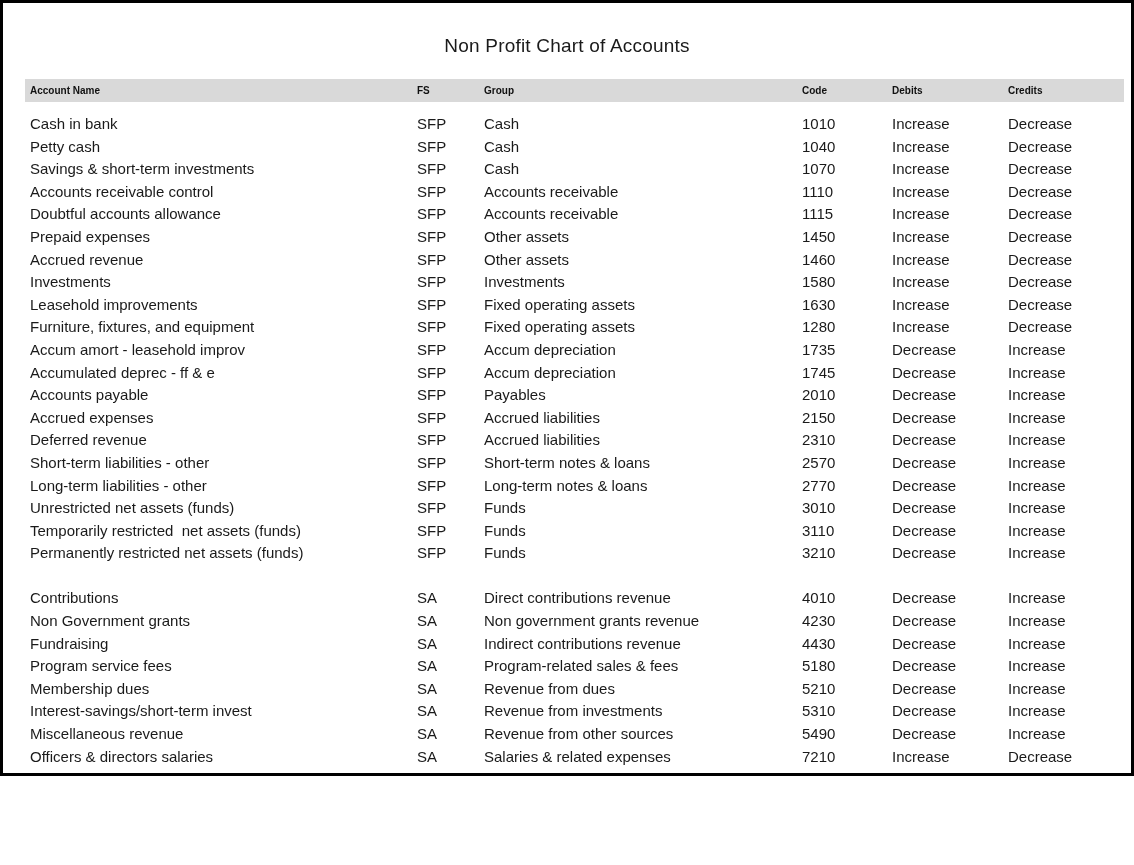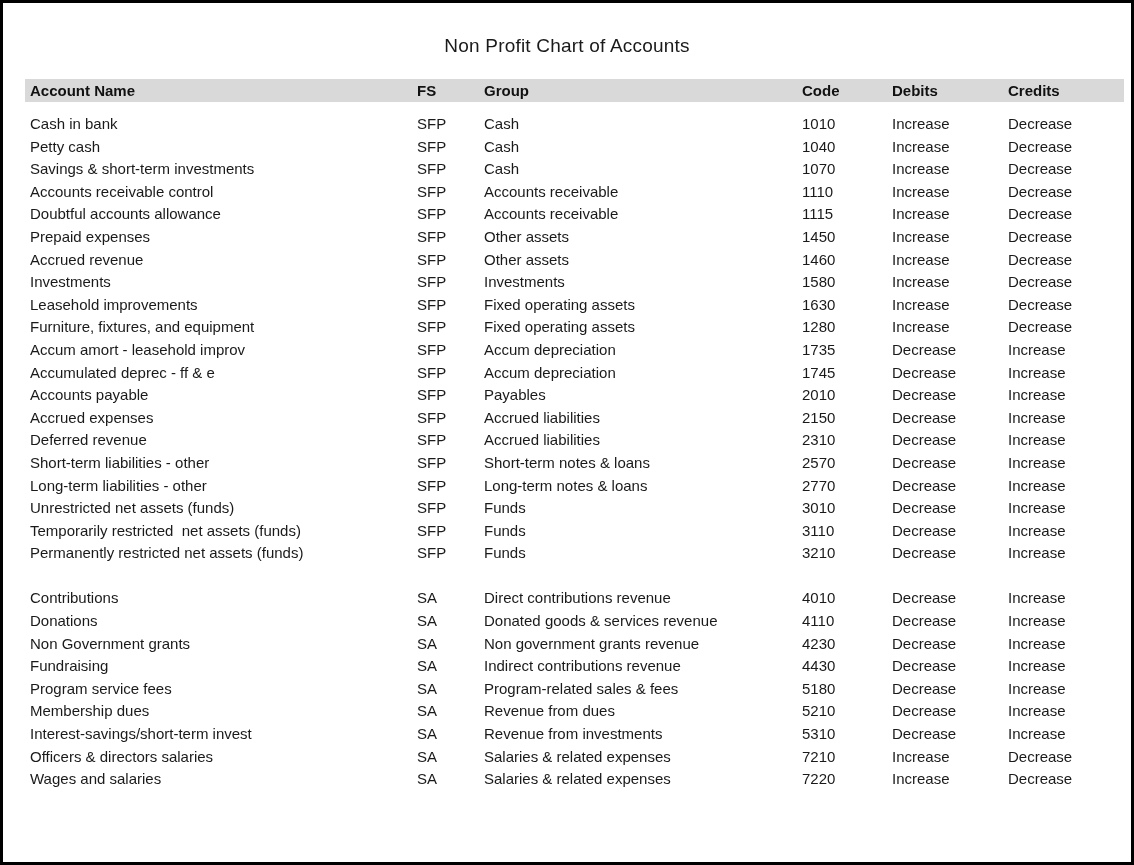--- a/index.html
+++ b/index.html
@@ -4,21 +4,21 @@
 <style>
   html, body {
     margin: 0;
     padding: 0;
     background: #ffffff;
     font-family: "Liberation Sans", sans-serif;
   }
   .page {
     position: relative;
     width: 1134px;
-    height: 865px;
+    height: 776px;
     box-sizing: border-box;
     border: 3px solid #000000;
     background: #ffffff;
     overflow: hidden;
   }
   .title {
     position: absolute;
     top: 32px;
     left: 0;
     width: 100%;
@@ -44,21 +44,21 @@
   col.c4 { width: 90px; }
   col.c5 { width: 116px; }
   col.c6 { width: 116px; }
   table.accounts th {
     background: #d9d9d9;
     font-weight: 700;
     text-align: left;
     height: 23px;
     padding: 0;
     line-height: 23px;
-    font-size: 15px;
+    font-size: 10px;
     color: #111111;
     white-space: pre;
     overflow: hidden;
   }
   table.accounts td {
     height: 22.6px;
     padding: 0;
     line-height: 22.6px;
     white-space: pre;
     overflow: hidden;
@@ -270,28 +270,20 @@
         </tr>
         <tr>
           <td>Contributions</td>
           <td>SA</td>
           <td>Direct contributions revenue</td>
           <td>4010</td>
           <td>Decrease</td>
           <td>Increase</td>
         </tr>
         <tr>
-          <td>Donations</td>
-          <td>SA</td>
-          <td>Donated goods &amp; services revenue</td>
-          <td>4110</td>
-          <td>Decrease</td>
-          <td>Increase</td>
-        </tr>
-        <tr>
           <td>Non Government grants</td>
           <td>SA</td>
           <td>Non government grants revenue</td>
           <td>4230</td>
           <td>Decrease</td>
           <td>Increase</td>
         </tr>
         <tr>
           <td>Fundraising</td>
           <td>SA</td>
@@ -314,20 +306,28 @@
           <td>Revenue from dues</td>
           <td>5210</td>
           <td>Decrease</td>
           <td>Increase</td>
         </tr>
         <tr>
           <td>Interest-savings/short-term invest</td>
           <td>SA</td>
           <td>Revenue from investments</td>
           <td>5310</td>
+          <td>Decrease</td>
+          <td>Increase</td>
+        </tr>
+        <tr>
+          <td>Miscellaneous revenue</td>
+          <td>SA</td>
+          <td>Revenue from other sources</td>
+          <td>5490</td>
           <td>Decrease</td>
           <td>Increase</td>
         </tr>
         <tr>
           <td>Officers &amp; directors salaries</td>
           <td>SA</td>
           <td>Salaries &amp; related expenses</td>
           <td>7210</td>
           <td>Increase</td>
           <td>Decrease</td>

